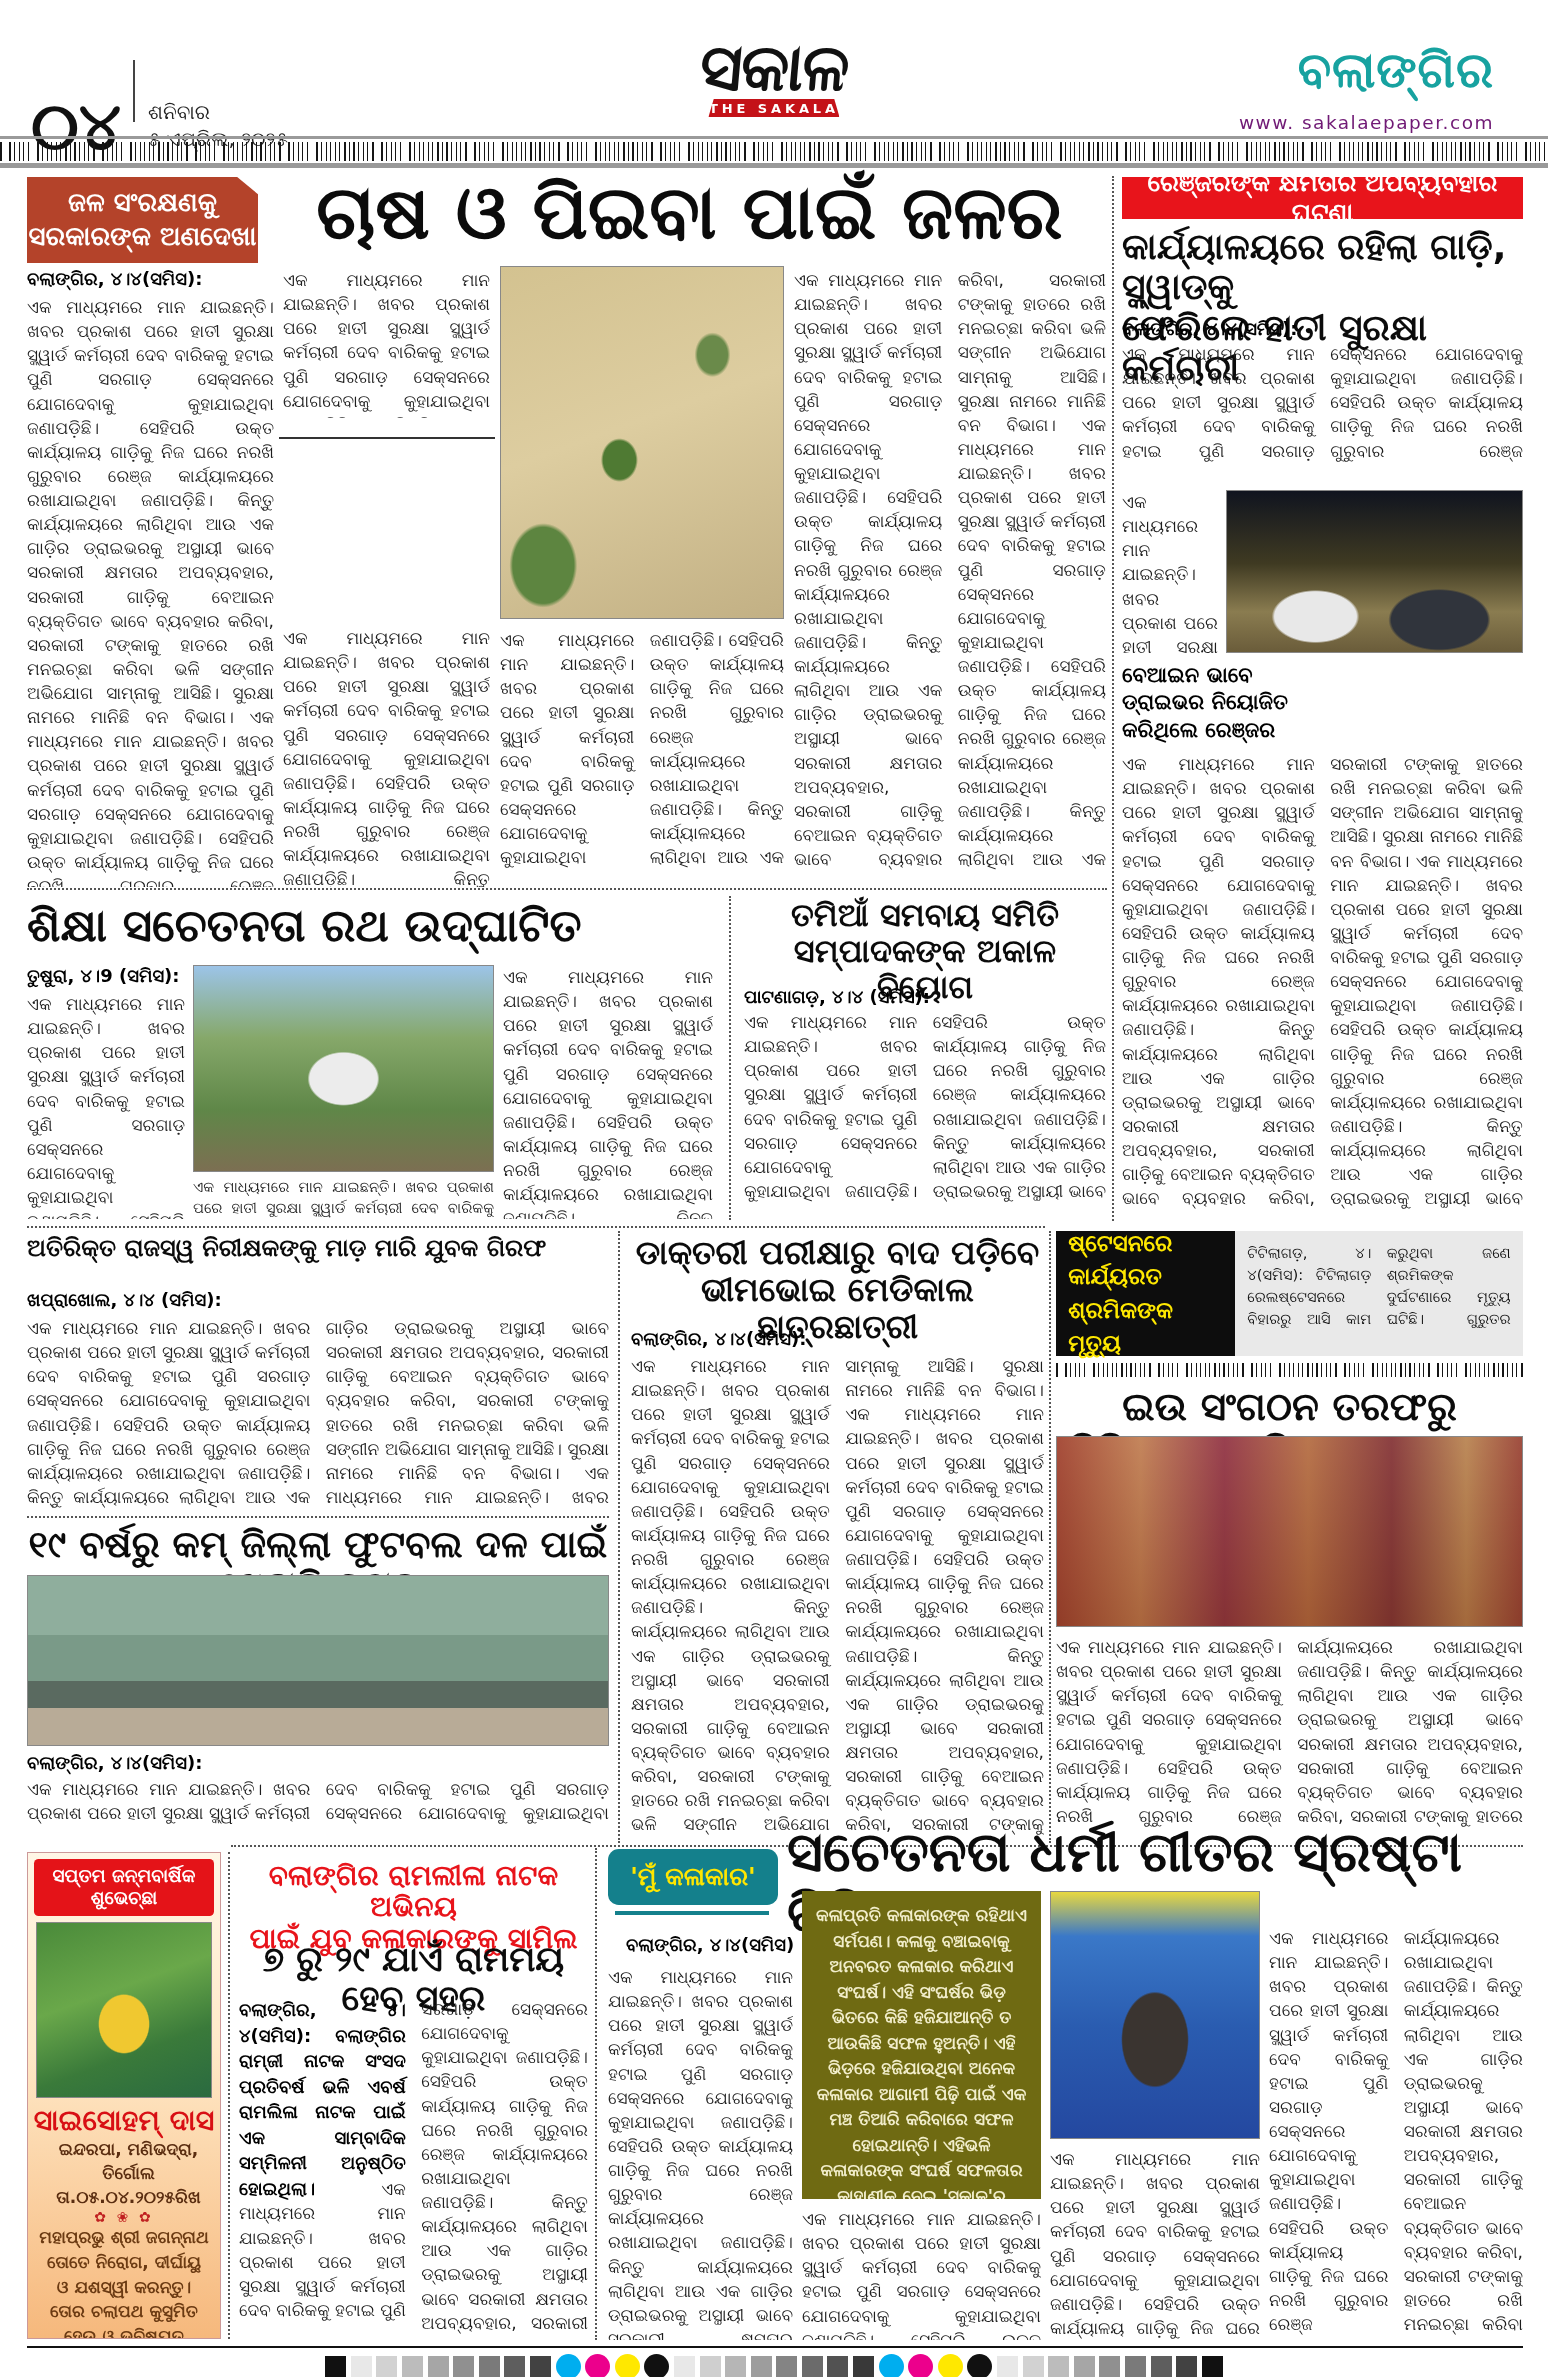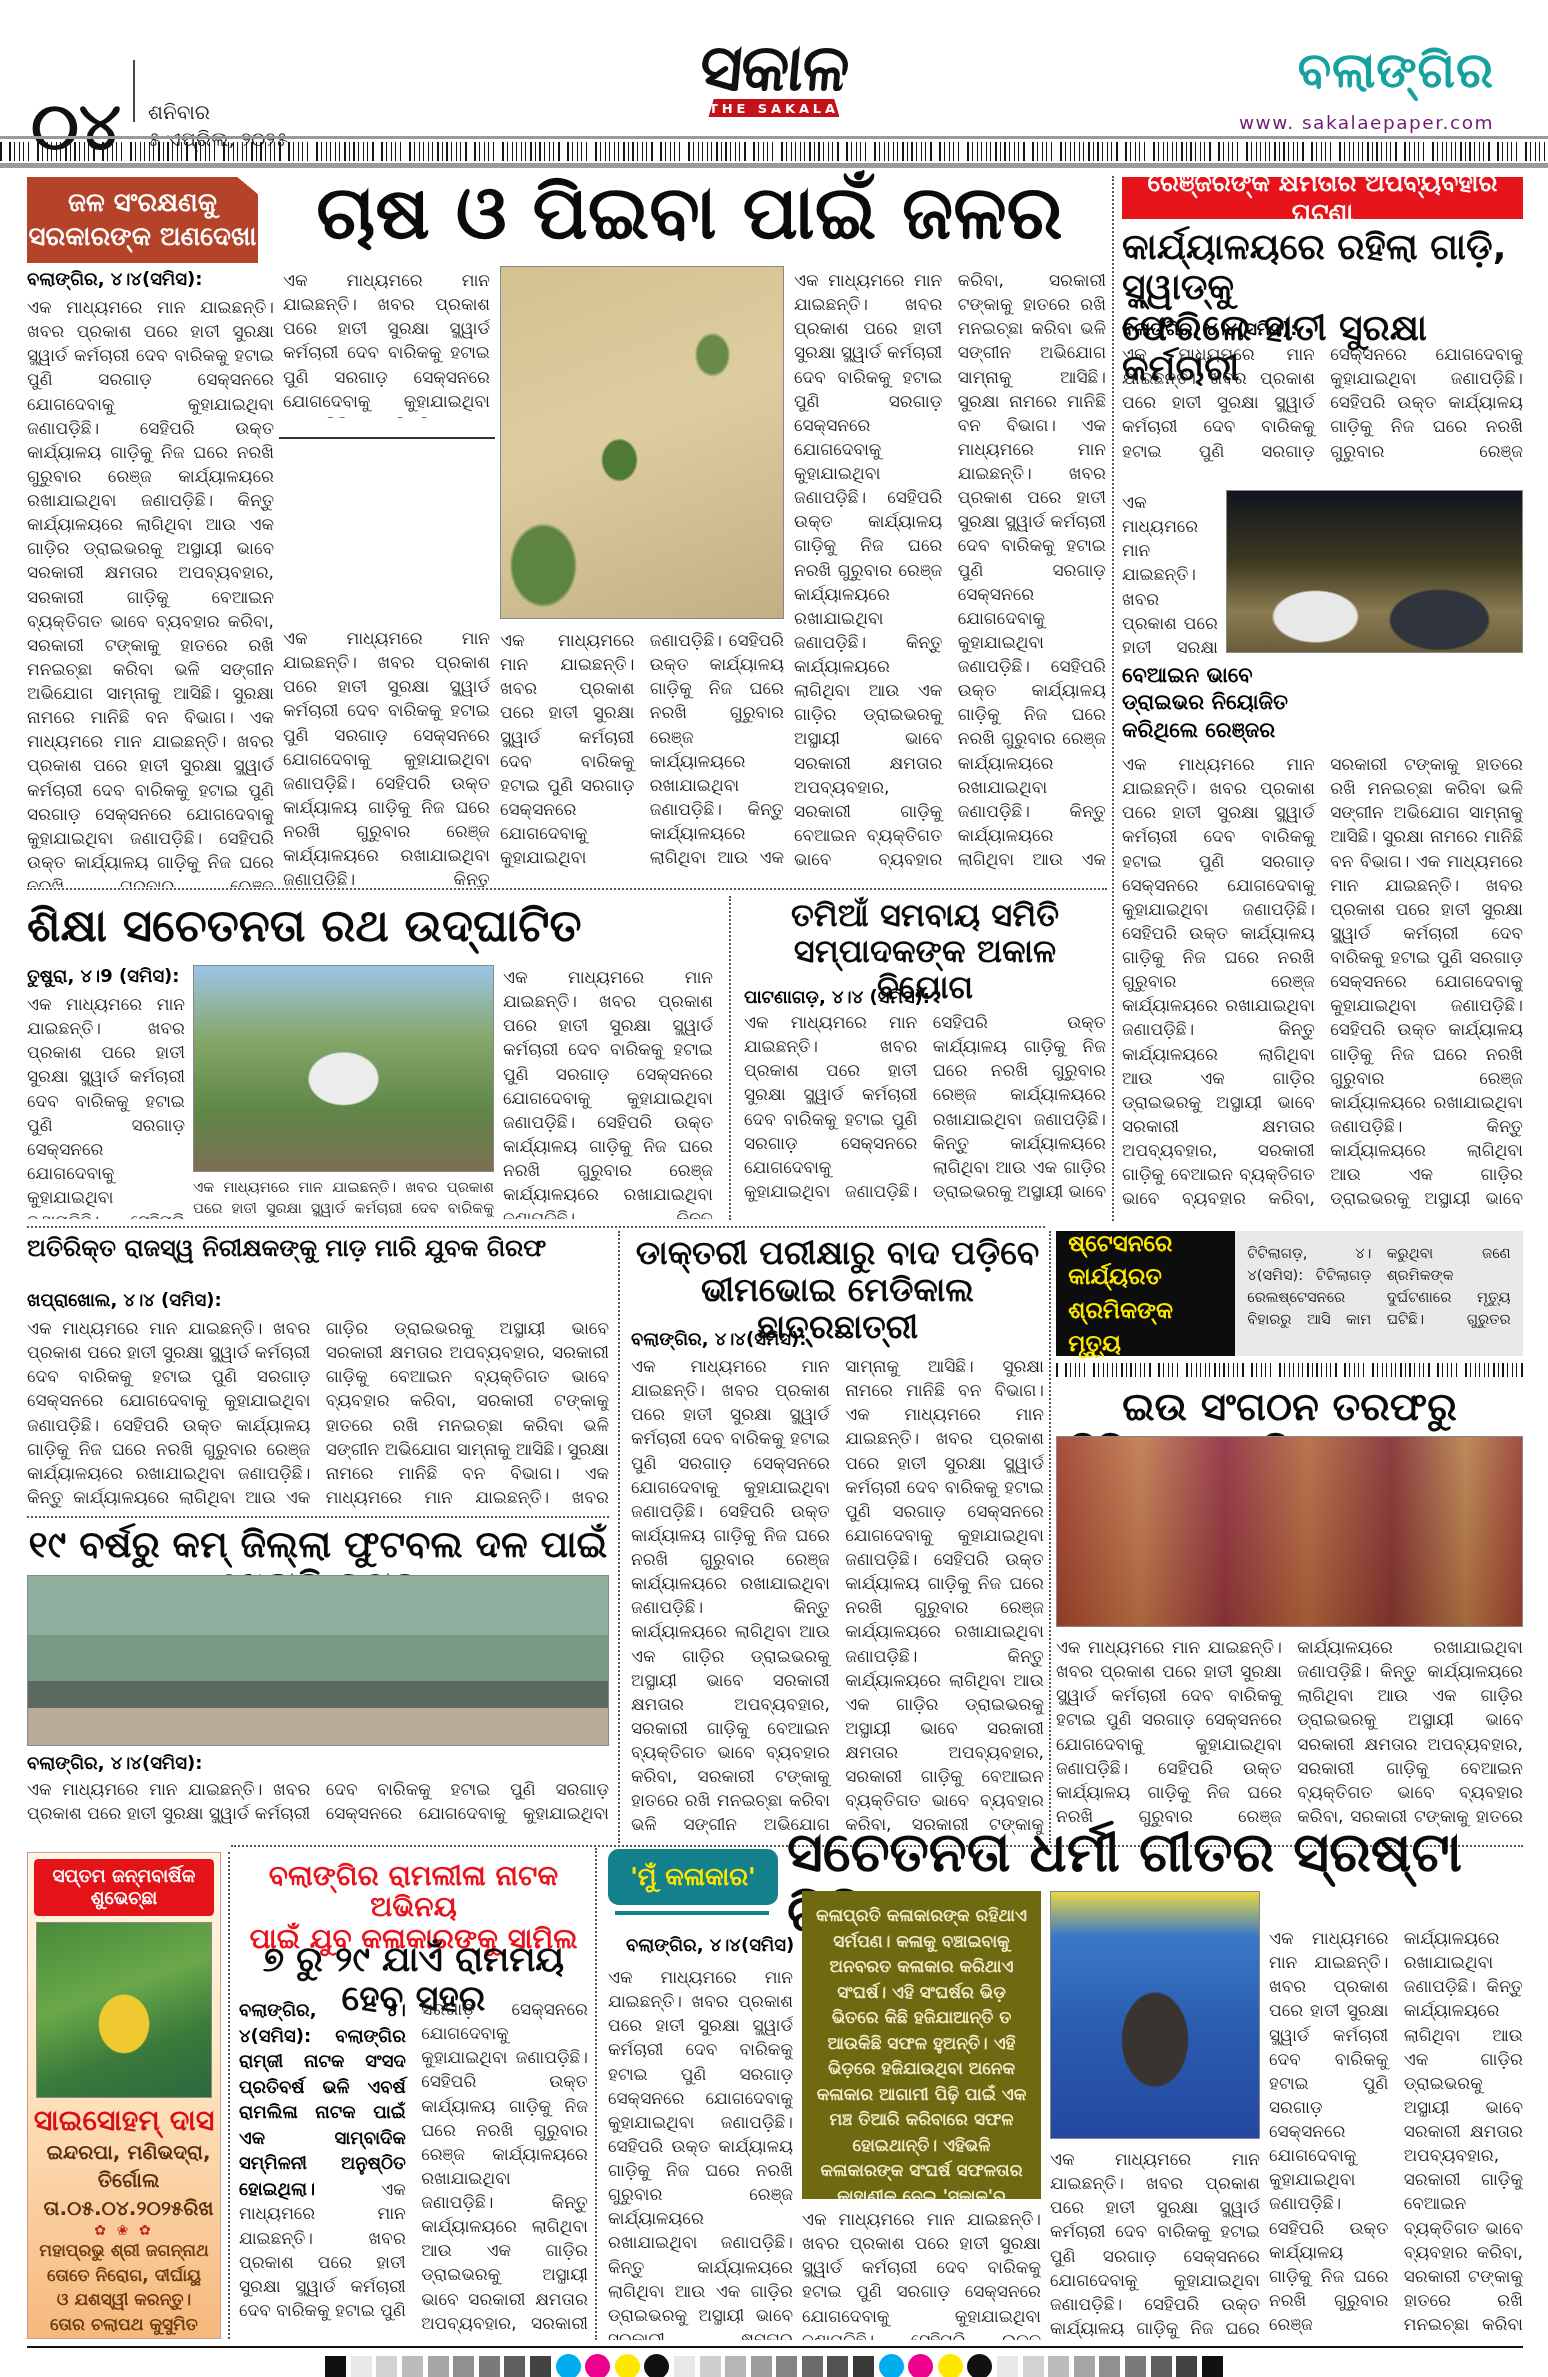--- a/index.html
+++ b/index.html
@@ -46,21 +46,21 @@
   .badge{background:#14808c;color:#ffe600;font-weight:bold;font-size:25px;
     display:flex;align-items:center;justify-content:center;border-radius:10.8px;}
   .badge-underline{background:#14808c;height:3.9px;}
   .caption-bold{font-weight:bold;font-size:21px;line-height:1.3;color:#000;}
   .photo{border:0.8px solid #888;box-sizing:border-box;}
   
   .ad{background:linear-gradient(180deg,#fff6e6 0%,#ffe9c8 40%,#f6b87c 100%);
     border:1.5px solid #c99;box-sizing:border-box;text-align:center;overflow:hidden;}
   .ad-banner{background:#e41318;color:#fff;font-weight:bold;font-size:18.5px;padding:6.2px 3.1px;margin:6.2px;border-radius:4.6px;}
   .ad-name{color:#d80f14;font-weight:bold;font-size:28.5px;}
-  .ad-addr{color:#5a2d10;font-weight:bold;font-size:20px;line-height:1.4;white-space:pre-line;padding-left:9px;}
+  .ad-addr{color:#5a2d10;font-weight:bold;font-size:17px;line-height:1.4;white-space:pre-line;padding-left:9px;}
   .ad-msg{color:#6b3a12;font-weight:bold;font-size:17px;line-height:1.45;padding:0 10.8px;}
   .ad-divider{color:#c02020;font-size:14px;letter-spacing:3.1px;}
   
   .ph-river{background:
     radial-gradient(ellipse at 42% 55%,#4f7a33 0 7%,transparent 8%),
     radial-gradient(ellipse at 15% 85%,#5d8540 0 9%,transparent 10%),
     radial-gradient(ellipse at 75% 25%,#6a8a4a 0 5%,transparent 6%),
     linear-gradient(160deg,#d3c290 0%,#ddcda0 45%,#c2b084 100%);}
   .ph-night{background:
     radial-gradient(ellipse at 30% 78%,#e8e8e8 0 14%,transparent 15%),

